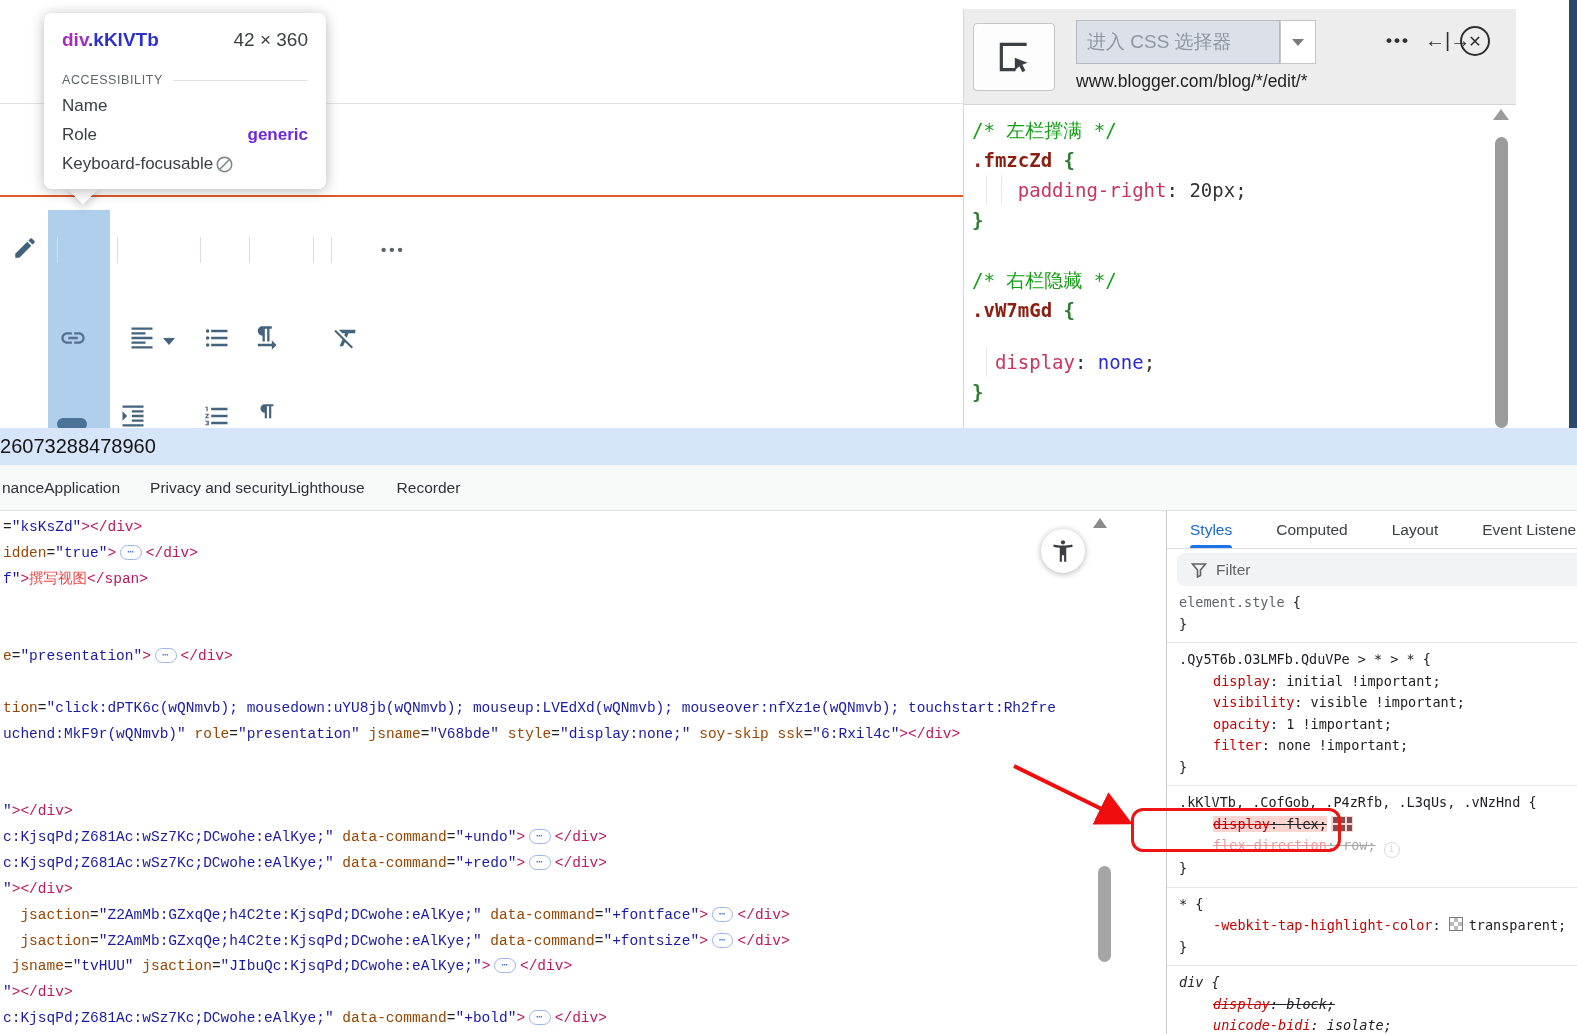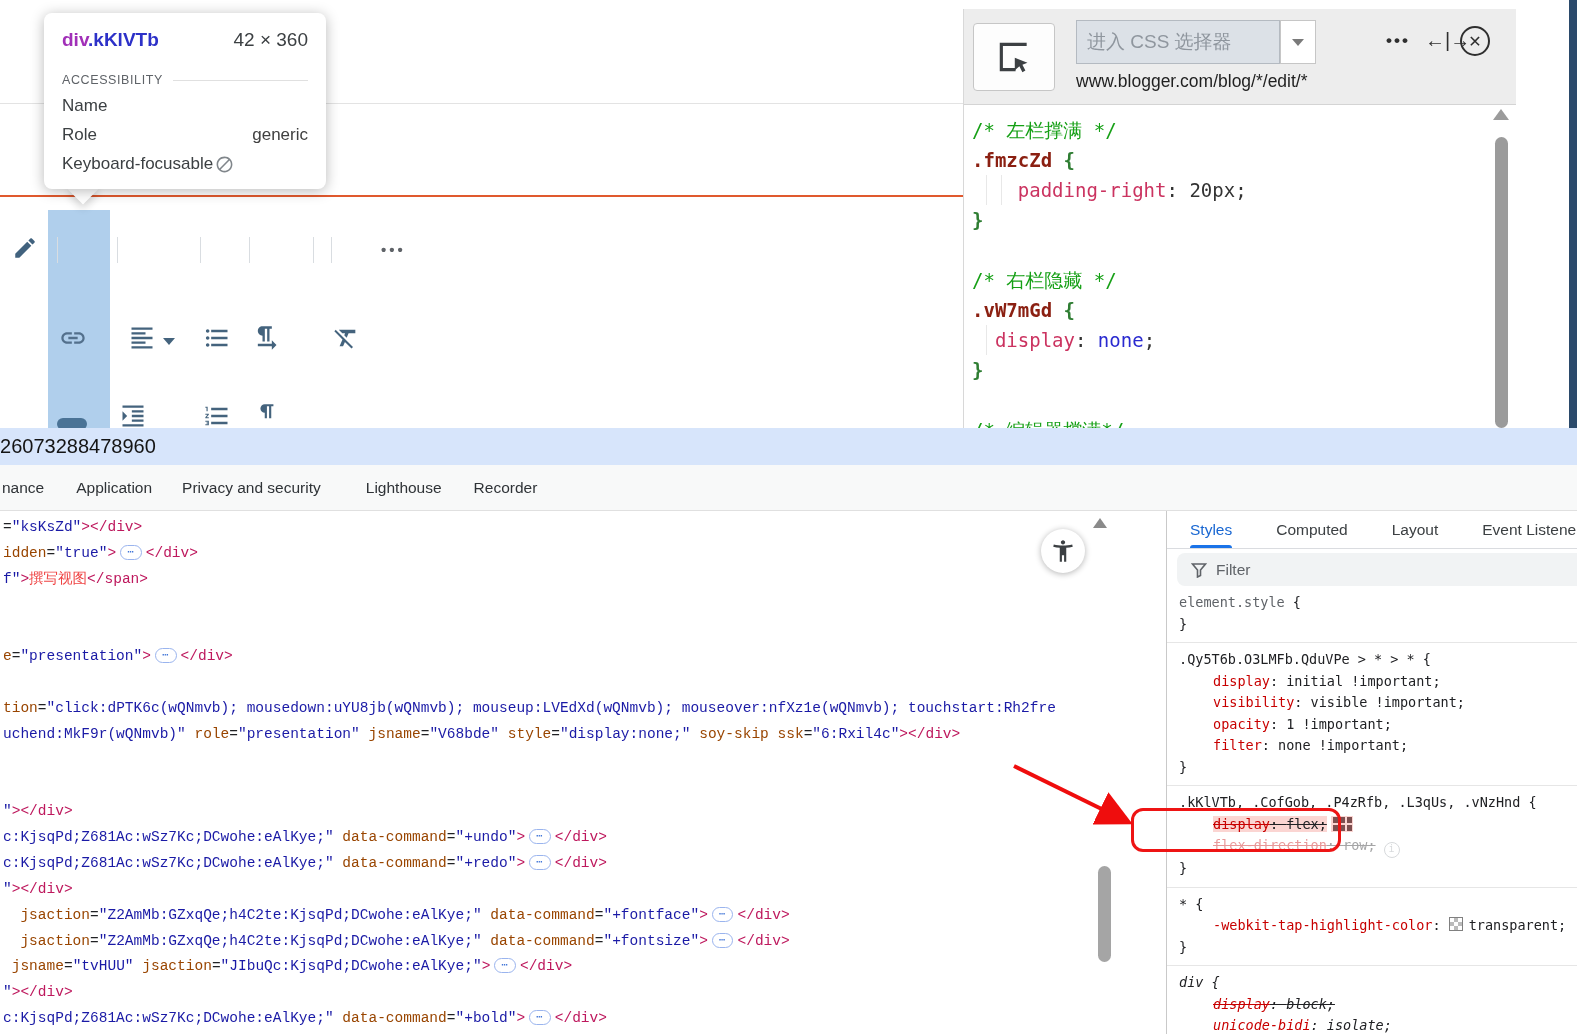--- a/index.html
+++ b/index.html
@@ -22,21 +22,21 @@
            box-shadow:0 2px 14px rgba(0,0,0,.28);z-index:20;padding:16px 18px 0 18px;box-sizing:border-box;}
   .tt-arrow{left:72px;top:178px;width:22px;height:22px;background:#fff;transform:rotate(45deg);
             box-shadow:3px 3px 8px rgba(0,0,0,.18);z-index:19;}
   .tt-row1{display:flex;justify-content:space-between;align-items:baseline;font-size:19px;}
   .tt-tag{color:#a12fb8;font-weight:700;}
   .tt-class{color:#2d31c8;font-weight:700;}
   .tt-size{color:#3c4043;font-size:19px;}
   .tt-sec{display:flex;align-items:center;margin-top:22px;font-size:12.5px;color:#5f6368;letter-spacing:.6px;}
   .tt-sec-line{flex:1;border-top:1px solid #e0e0e0;margin-left:10px;}
   .tt-kv{display:flex;justify-content:space-between;align-items:center;margin-top:9px;font-size:17px;color:#3c4043;}
-  .tt-kv .v{color:#404040;}
+  .tt-kv .v{color:#6d28d9;font-weight:bold;}
   .tt-kv-left{display:flex;align-items:center;}
 
   
   #ext{left:963px;top:9px;width:552px;height:419px;background:#fff;border-left:1px solid #d8d8d8;}
   #ext-header{position:absolute;left:0;top:0;width:100%;height:96px;background:#ededed;border-bottom:1px solid #d4d4d4;box-sizing:border-box;}
   .picker-btn{left:9px;top:14px;width:80px;height:66px;background:#fdfdfd;border:1px solid #c6c6c6;border-radius:4px;}
   .sel-input{left:112px;top:11px;width:204px;height:44px;background:#dce1e7;border:1px solid #b4bac1;
              box-sizing:border-box;font-size:19px;color:#6b7178;padding:0 10px;outline:none;
              font-family:"Liberation Sans","DejaVu Sans",sans-serif;}
   .sel-input::placeholder{color:#8f969e;opacity:1;}
@@ -53,33 +53,33 @@
   .ext-scroll-track{left:528px;top:100px;width:18px;height:319px;}
   .tri-up{width:0;height:0;border-left:8px solid transparent;border-right:8px solid transparent;border-bottom:11px solid #9b9b9b;}
   .ext-thumb{left:531px;top:128px;width:13px;height:291px;border-radius:7px;background:#9b9b9b;}
   .tk-com{color:#16a016;}
   .tk-sel{color:#8b2012;font-weight:bold;}
   .tk-brc{color:#2e7d32;font-weight:bold;}
   .tk-prop{color:#cb3360;}
   .tk-kw{color:#2a2ad0;}
   .tk-num{color:#333;}
   .tk-pun{color:#333;}
-  .cl.g1{background:linear-gradient(#e8e8e8,#e8e8e8) 14px 0/1px 100% no-repeat;}
+  .cl.g1{background:linear-gradient(#e8e8e8,#e8e8e8) 14px 0/1px 100% no-repeat;margin-top:22px;}
   .cl.g2{background:linear-gradient(#e8e8e8,#e8e8e8) 14px 0/1px 100% no-repeat,
                linear-gradient(#e8e8e8,#e8e8e8) 29px 0/1px 100% no-repeat;}
   #navy{left:1569px;top:0;width:8px;height:428px;background:#2b4a6b;}
 
   
   #bluebar{left:0;top:428px;width:1577px;height:37px;background:#d7e5fb;overflow:hidden;}
   #bluebar .t{margin-left:-11px;line-height:37px;font-size:20px;color:#141414;}
   #tabbar{left:0;top:465px;width:1577px;height:46px;background:#f8f9f9;border-bottom:1px solid #e0e0e0;
           display:flex;align-items:center;font-size:15.5px;color:#2f3337;box-sizing:border-box;}
   #tabbar .tab{white-space:nowrap;cursor:default;}
-  #tabbar .m0{margin-left:2px;} #tabbar .m1{margin-left:32px;} #tabbar .m2{margin-left:30px;}
-  #tabbar .m3{margin-left:45px;} #tabbar .m4{margin-left:32px;}
+  #tabbar .m0{margin-left:2px;} #tabbar .m1{} #tabbar .m2{margin-left:30px;}
+  #tabbar .m3{} #tabbar .m4{margin-left:32px;}
 
   #elements{left:0;top:511px;width:1113px;height:523px;background:#fff;overflow:hidden;
             font-family:"Liberation Mono","DejaVu Sans Mono",monospace;font-size:14.5px;line-height:25.85px;
             padding:4px 0 0 3px;box-sizing:border-box;white-space:pre;}
   .tk-attr{color:#994500;}
   .tk-val{color:#1a1aa6;}
   .tk-tag{color:#be185d;}
   .tk-eq{color:#202124;}
   .tk-txt{color:#ef4444;text-align:right;}
   .tk-pill{display:inline-block;border:1px solid #9ab4ee;border-radius:9px;color:#4377d8;background:#fff;

